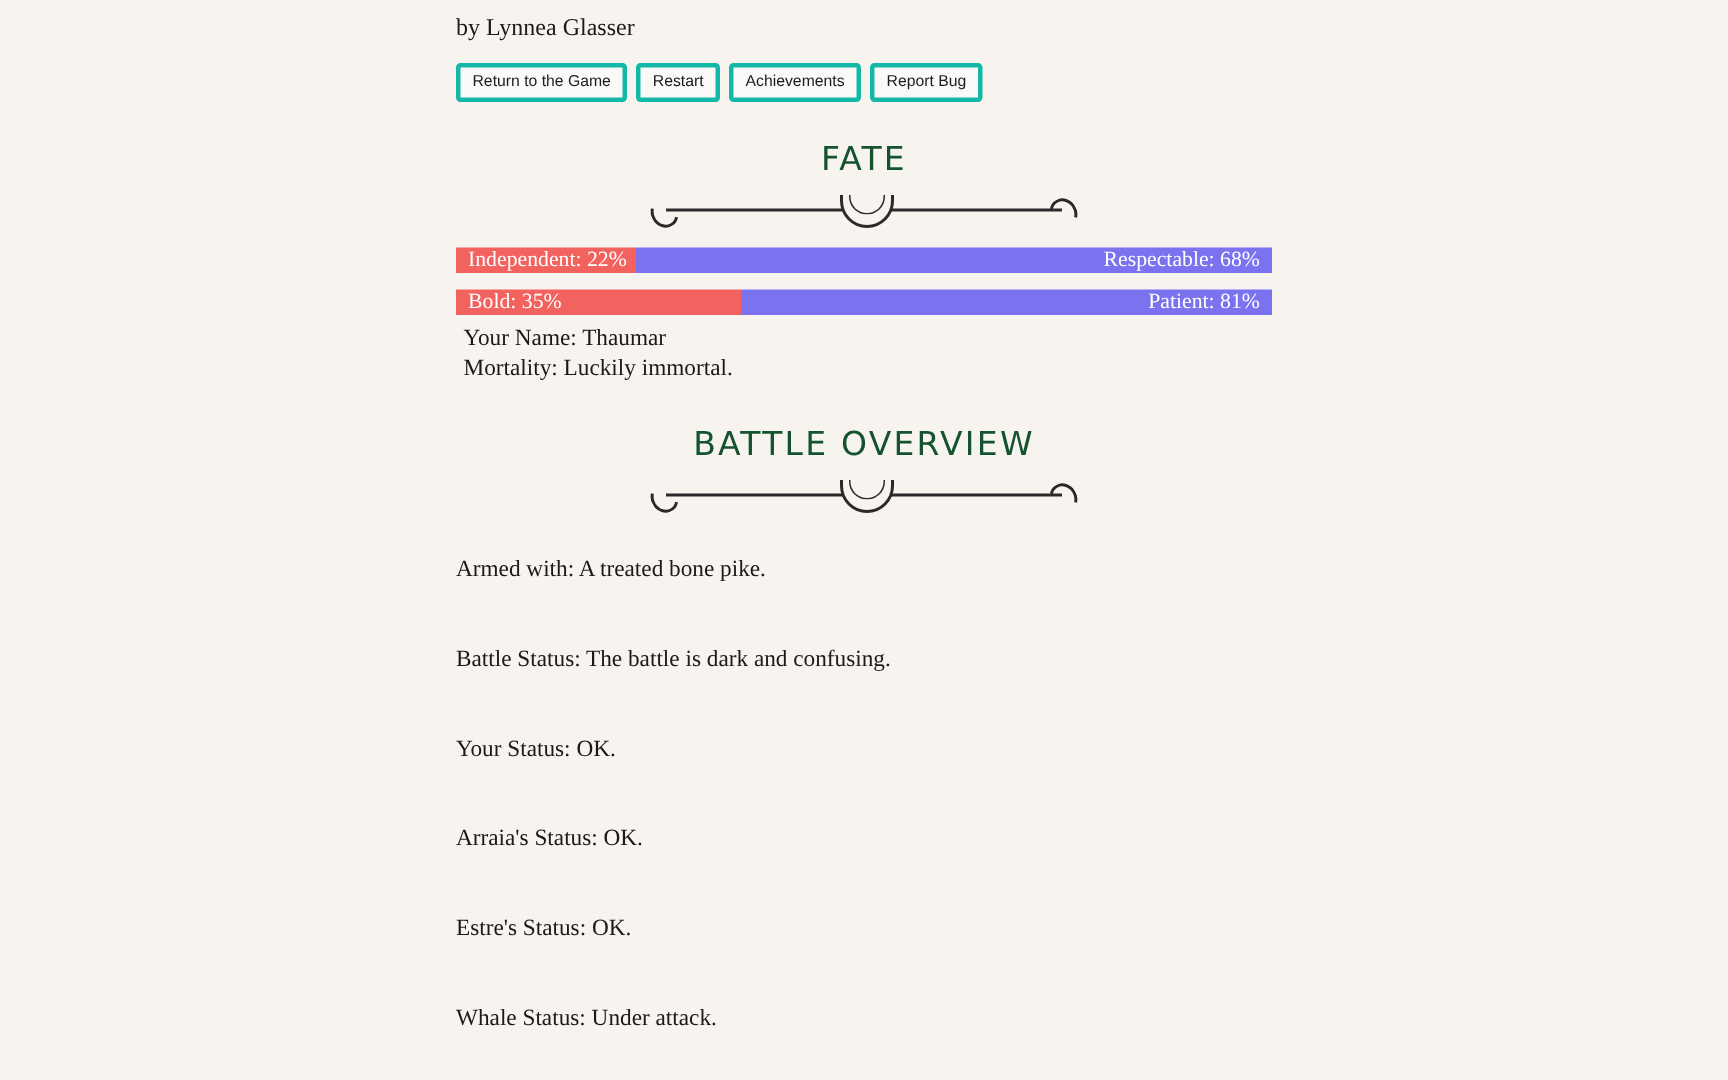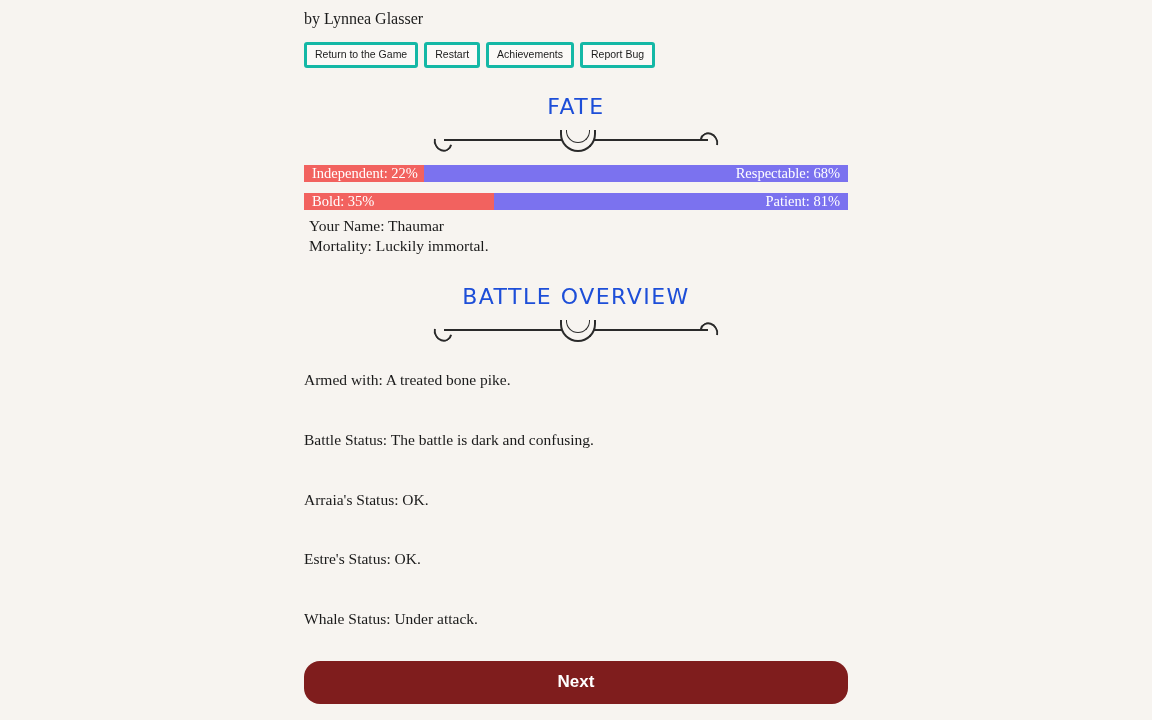--- a/index.html
+++ b/index.html
@@ -61,21 +61,21 @@
   .section {
     margin-top: 28px;
     position: relative;
     height: 44px;
   }
   .section-heading {
     font-family: "DejaVu Sans", sans-serif;
     font-size: 22px;
     letter-spacing: 1.5px;
     text-align: center;
-    color: #1d4ed8;
+    color: #14532d;
     font-weight: normal;
     line-height: 1;
     margin: 10px;
   }
   .divider {
     position: relative;
     width: 284px;
     margin: 6px auto 0 auto;
     height: 22px;
   }
@@ -230,20 +230,21 @@
         <div class="bar"></div>
         <div class="hookL"></div>
         <div class="hookR"></div>
         <div class="shell"></div>
       </div>
     </div>
 
     <div class="body-lines">
       <div>Armed with: A treated bone pike.</div>
       <div>Battle Status: The battle is dark and confusing.</div>
+      <div>Your Status: OK.</div>
       <div>Arraia's Status: OK.</div>
       <div>Estre's Status: OK.</div>
       <div>Whale Status: Under attack.</div>
     </div>
 
     <button class="next-btn">Next</button>
 
   </div>
 </div>
 

